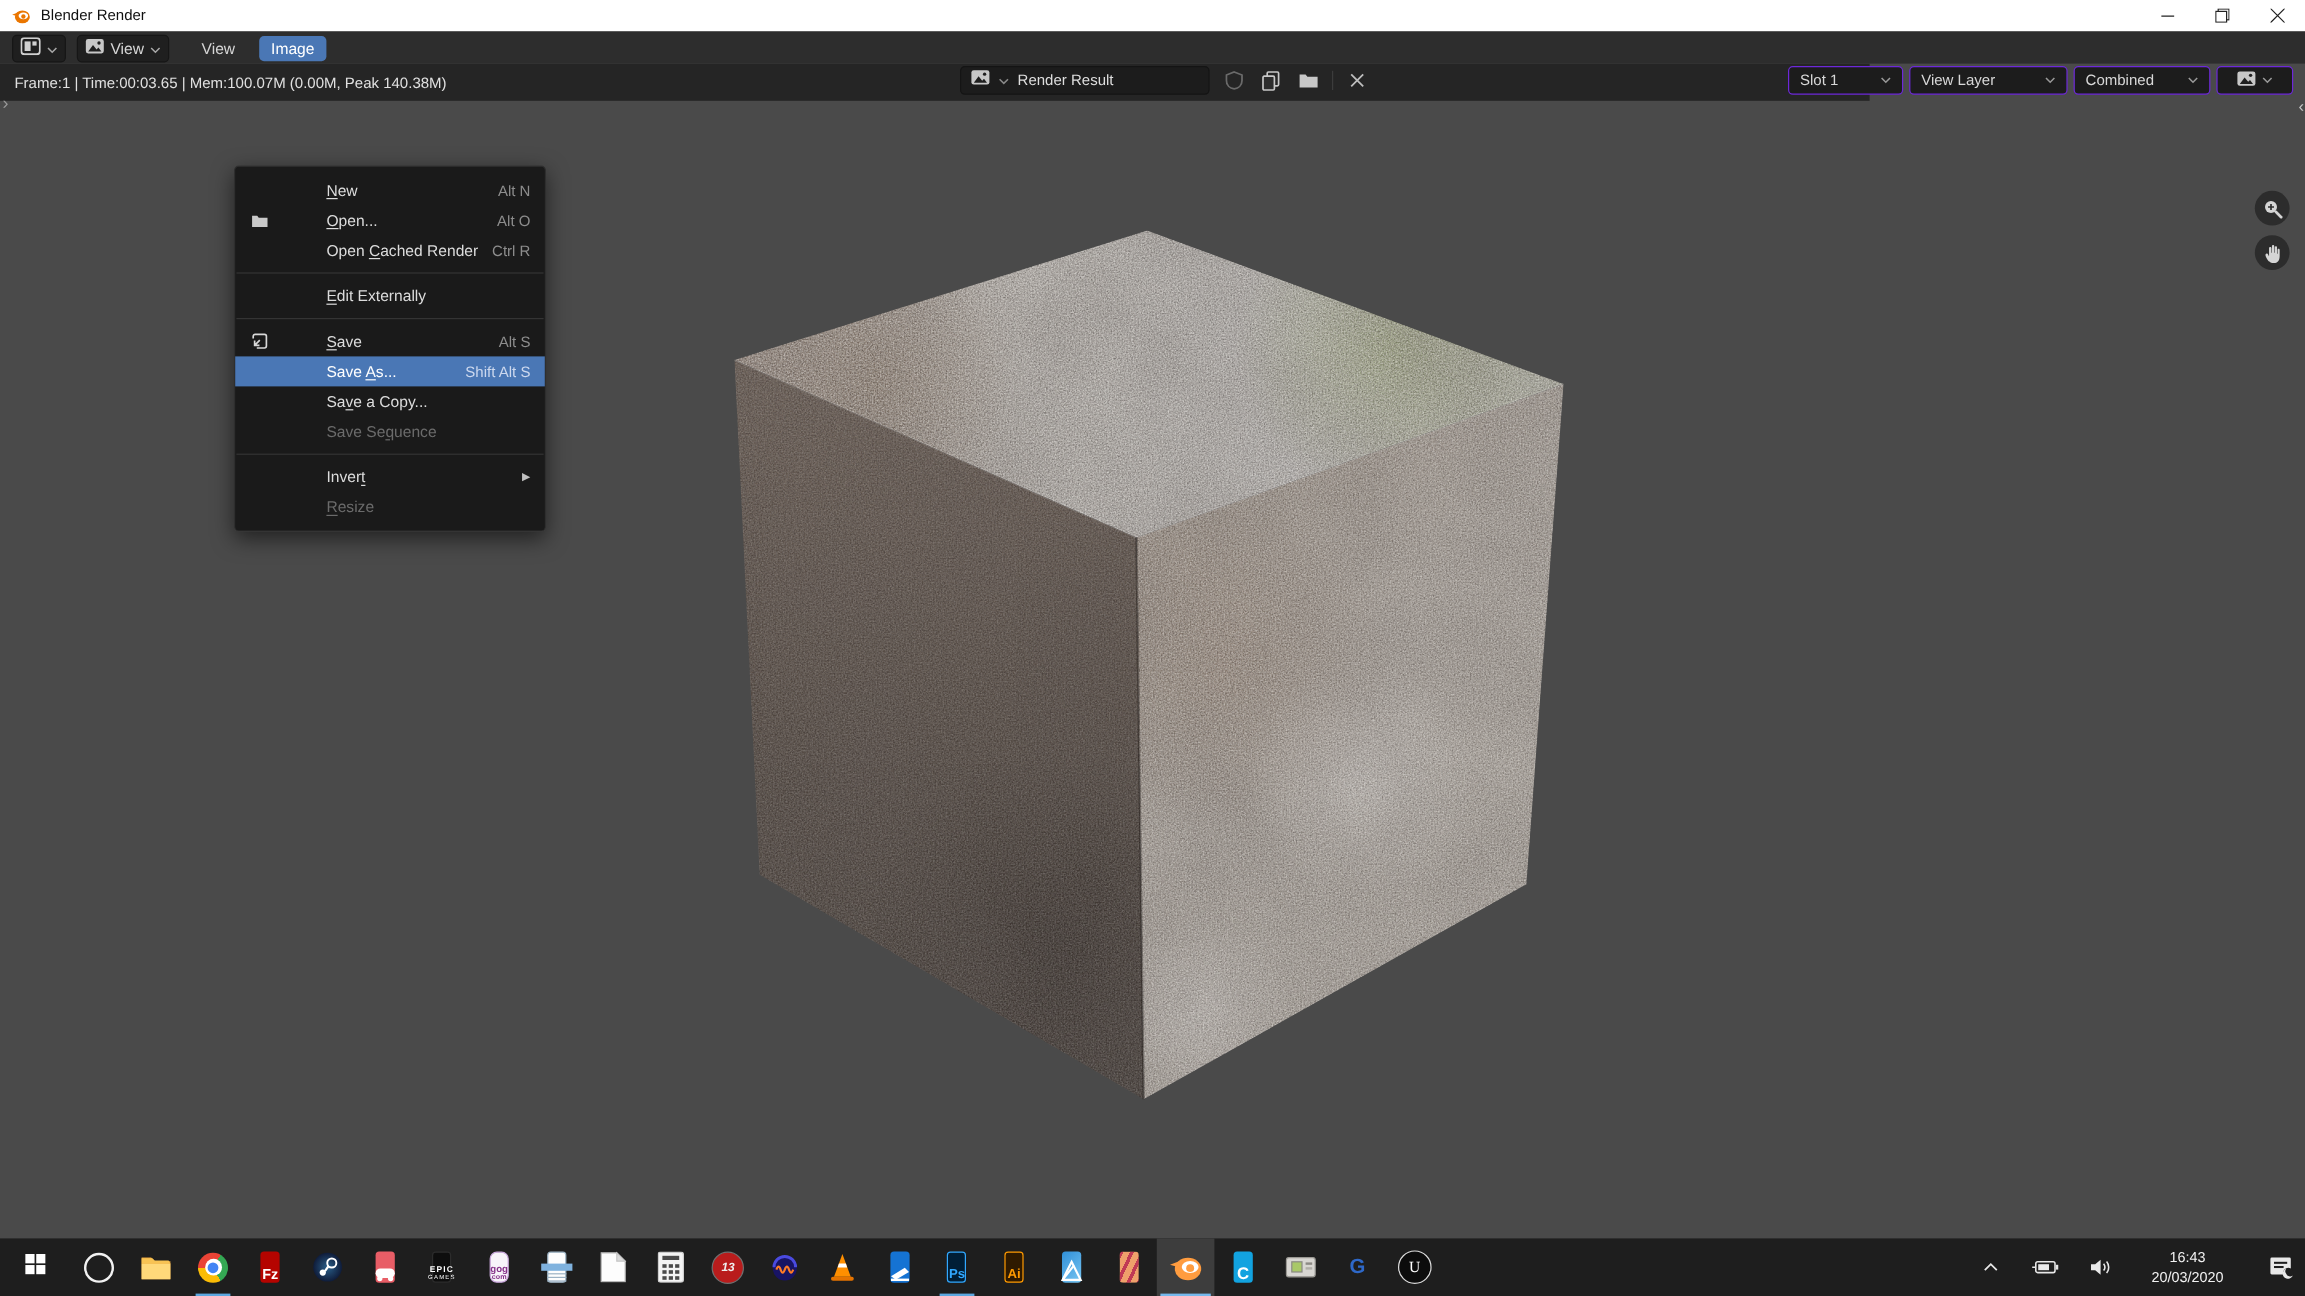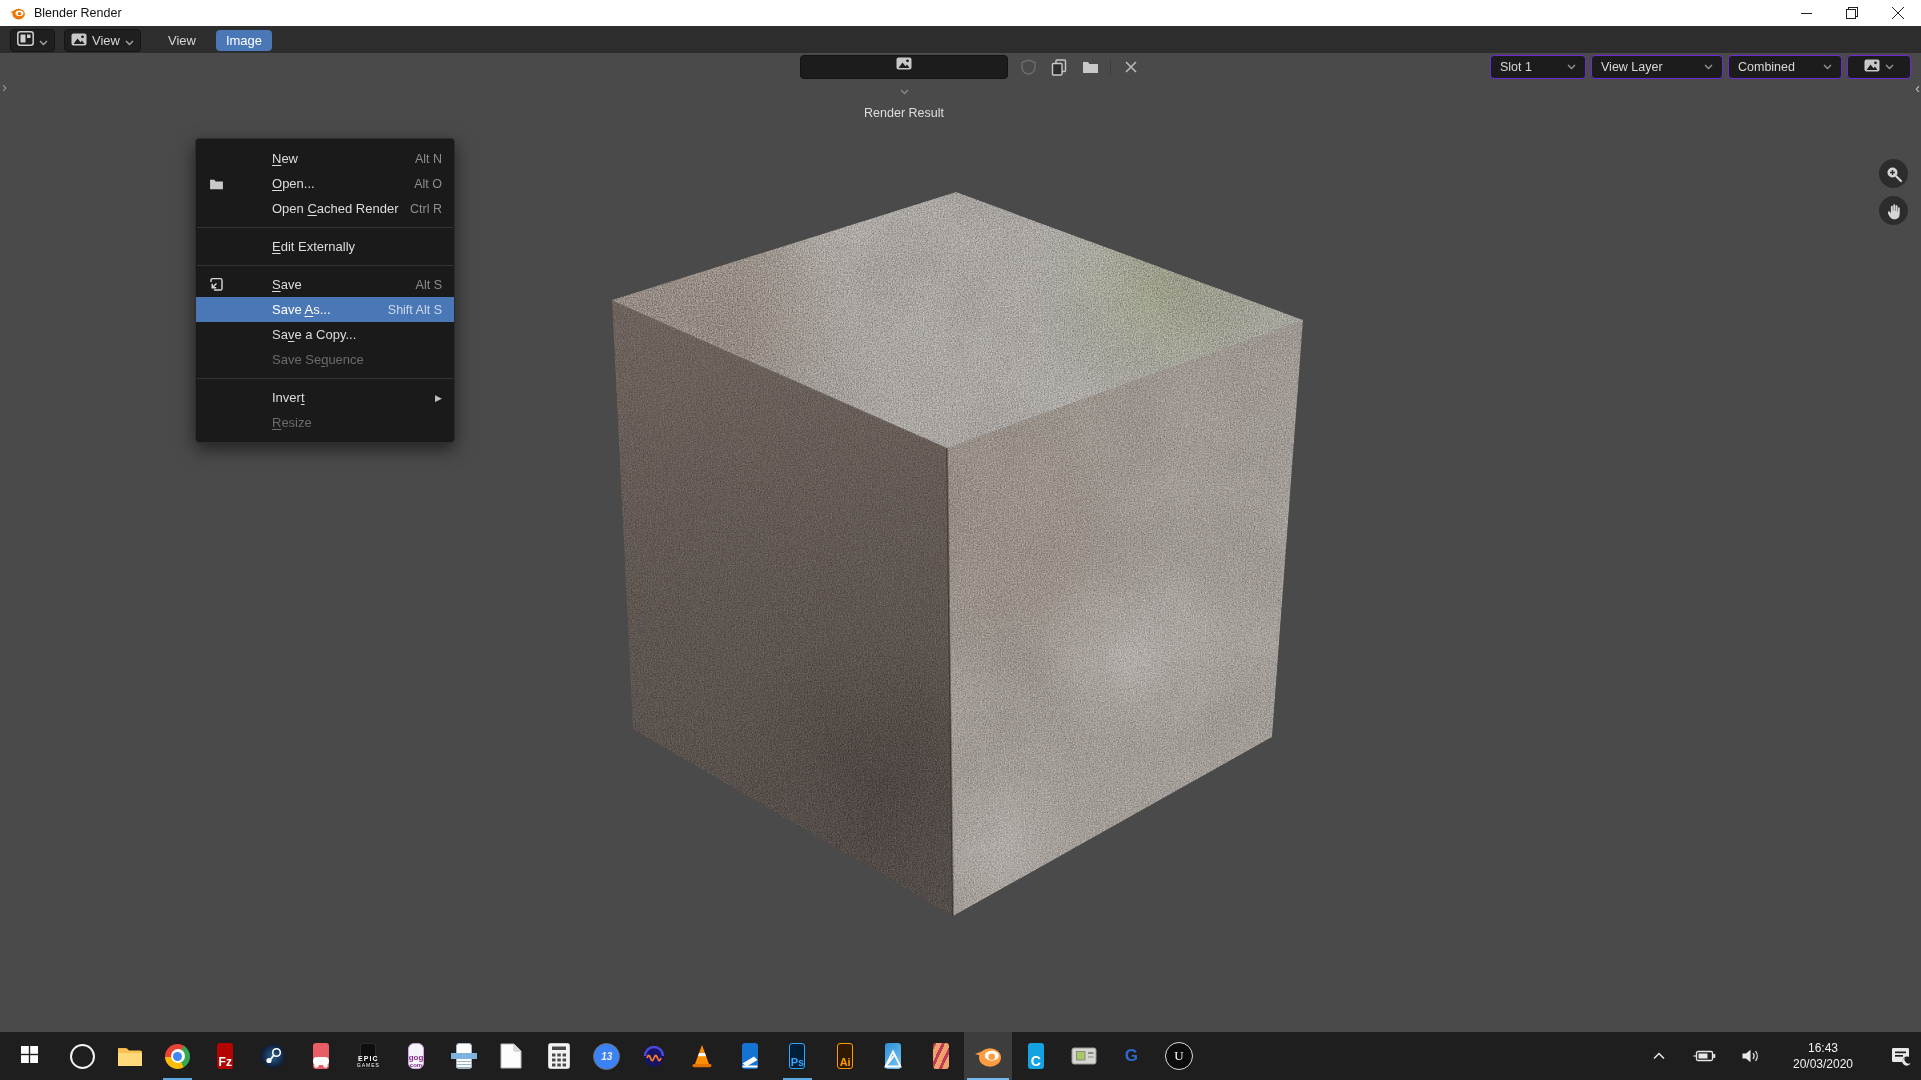--- a/index.html
+++ b/index.html
@@ -17,21 +17,21 @@
   
   .appheader{position:absolute;top:26px;left:0;right:0;height:27px;background:#2d2d2d;z-index:20;}
   .hgroup-left{display:flex;align-items:center;gap:9px;padding:3px 15px 0 10px;}
   .hbtn{background:#1f1f1f;border:1px solid #161616;border-radius:4px;height:21px;
     display:flex;align-items:center;padding:0 6px;gap:5px;}
   .menus{display:flex;margin-left:8px;gap:10px;}
   .menu-label{color:#d6d6d6;font-size:13px;padding:0 10px;height:21px;line-height:21px;border-radius:4px;}
   .menu-label.active{background:#4a77b5;color:#ffffff;}
   .hgroup-center{position:absolute;left:800px;top:29px;display:flex;align-items:center;gap:9px;}
   .namefield{display:flex;align-items:center;gap:7px;background:#1c1c1c;border:1px solid #141414;
-    border-radius:4px;height:22px;padding:0 8px;width:190px;flex-direction:column;}
+    border-radius:4px;height:22px;padding:0 8px;width:190px;}
   .namefield .nm{color:#dedede;font-size:12.5px;}
   .hic{display:flex;align-items:center;justify-content:center;width:22px;}
   .hdivider{width:1px;height:16px;background:#3c3c3c;}
   .hgroup-right{position:absolute;right:10px;top:29px;display:flex;gap:5px;align-items:center;}
   .selbtn{background:#1c1c1c;border:1px solid #6d28d9;border-radius:4px;height:22px;
     display:flex;align-items:center;justify-content:space-between;padding:0 9px;
     color:#d8d8d8;font-size:12.5px;}
   .w-slot{width:76px}.w-layer{width:112px}.w-pass{width:94px}
   .imgbtn{width:44px;justify-content:center;gap:5px;}
 
@@ -106,21 +106,21 @@
   .note .nl{width:16px;height:1px;background:#9cb2c4;}
   .scan{background:#1573d3;}
   .ps{background:#001e36;border:1.5px solid #31a8ff;}
   .ps .ic-label{color:#31a8ff;font-weight:bold;font-size:11px;}
   .ai{background:#2f1a00;border:1.5px solid #ff9a00;}
   .ai .ic-label{color:#ff9a00;font-weight:bold;font-size:11px;}
   .afd{background:linear-gradient(135deg,#2f8fd8,#79c6f2);}
   .afp{background:#efa06b;background-image:repeating-linear-gradient(115deg,#c03a55 0 3px,transparent 3px 8px);}
   .cura{background:#12a3e0;}
   .cura .ic-label{color:#fff;font-weight:bold;font-size:14px;}
-  .circle13{width:25px;height:25px;border-radius:50%;background:#3b82f6;border:1px solid #6f6f6f;
+  .circle13{width:25px;height:25px;border-radius:50%;background:#b91c1c;border:1px solid #6f6f6f;
     display:flex;align-items:center;justify-content:center;}
   .circle13 .ic-label{color:#eee;font-size:10px;font-style:italic;font-weight:bold;}
   .circleU{width:26px;height:26px;border-radius:50%;background:#0c0c0c;border:1.5px solid #dcdcdc;
     display:flex;align-items:center;justify-content:center;}
   .circleU .ic-label{color:#fff;font-size:13px;font-family:"Liberation Serif","DejaVu Serif",serif;}
   .gletter{display:flex;align-items:center;justify-content:center;}
   .gletter .ic-label{color:#2e68c8;font-weight:bold;font-size:17px;}
   .chrome-ball{width:25px;height:25px;border-radius:50%;position:relative;
     background:conic-gradient(from -90deg,#ea4335 0 120deg,#34a853 120deg 240deg,#fbbc05 240deg 360deg);}
   .chrome-ball::before{content:"";position:absolute;left:5.5px;top:5.5px;width:14px;height:14px;
@@ -261,20 +261,23 @@
               <path d="M2.5 11 L6.5 5.5 L9.5 9.2 L11 7.6 L13.5 11 Z" fill="#1f1f1f"></path>
             </svg>
         </span>
         <svg width="9" height="6">
             <path d="M1 1 L4.5 4.5 L8 1" stroke="#999" fill="none" stroke-width="1.3"></path>
           </svg>
       </div>
     </div>
   </div>
 
+  <div class="infobar">
+    <span class="info-text">Frame:1 | Time:00:03.65 | Mem:100.07M (0.00M, Peak 140.38M)</span>
+  </div>
 
   <div class="viewport">
     <span class="corner-chev-left">›</span>
     <span class="corner-chev-right">‹</span>
 
     <svg width="1921" height="948" viewBox="0 0 1921 948" style="position:absolute;left:0;top:0;">
       <defs>
         <clipPath id="cTop">
             <polygon points="956,108 1303,236 947,364 612,216"></polygon>
           </clipPath>

